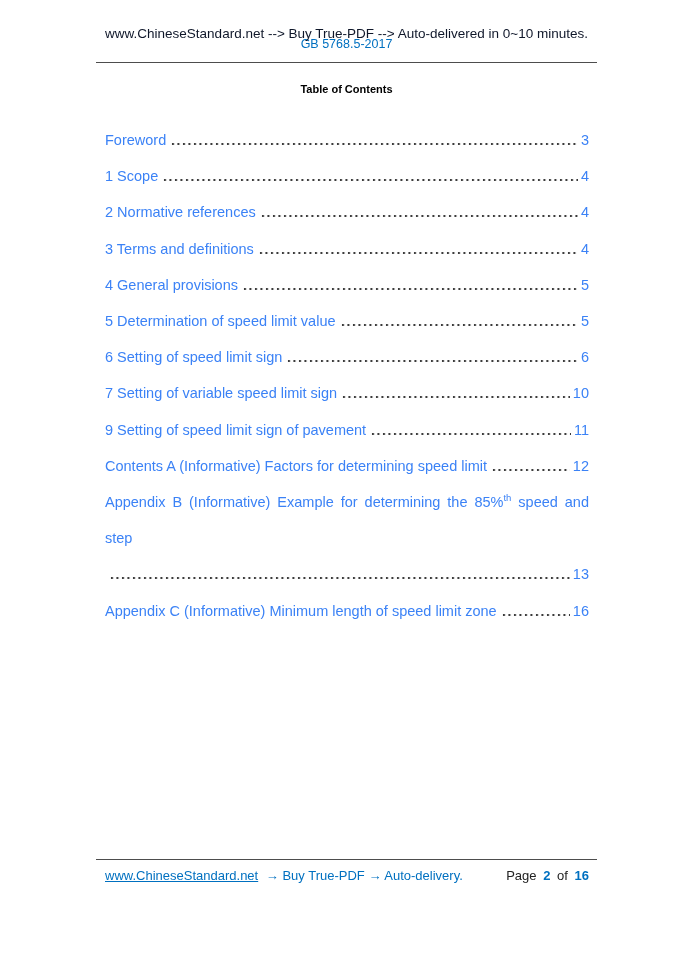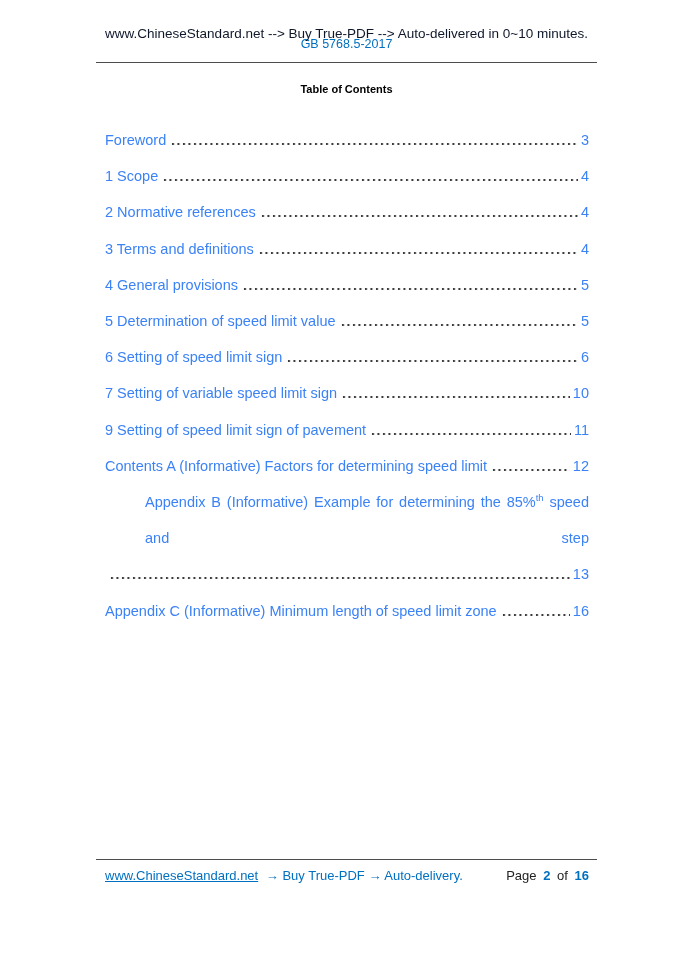--- a/index.html
+++ b/index.html
@@ -73,21 +73,20 @@
     background-repeat: repeat-x;
     background-position: left bottom;
   }
   .toc-page { flex: 0 0 auto; }
   .wrap-line1 {
     display: block;
     line-height: 36.2px;
     text-align: justify;
     text-align-last: justify;
     white-space: normal;
-    margin-left: 40px;
   }
   sup.ordinal { font-size: 9.5px; line-height: 0; vertical-align: super; }
 
   
   .footer { position: absolute; top: 859px; left: 0; right: 0; }
   .footer-row {
     display: flex;
     justify-content: space-between;
     align-items: baseline;
     margin: 8px 104px 0 105px;

